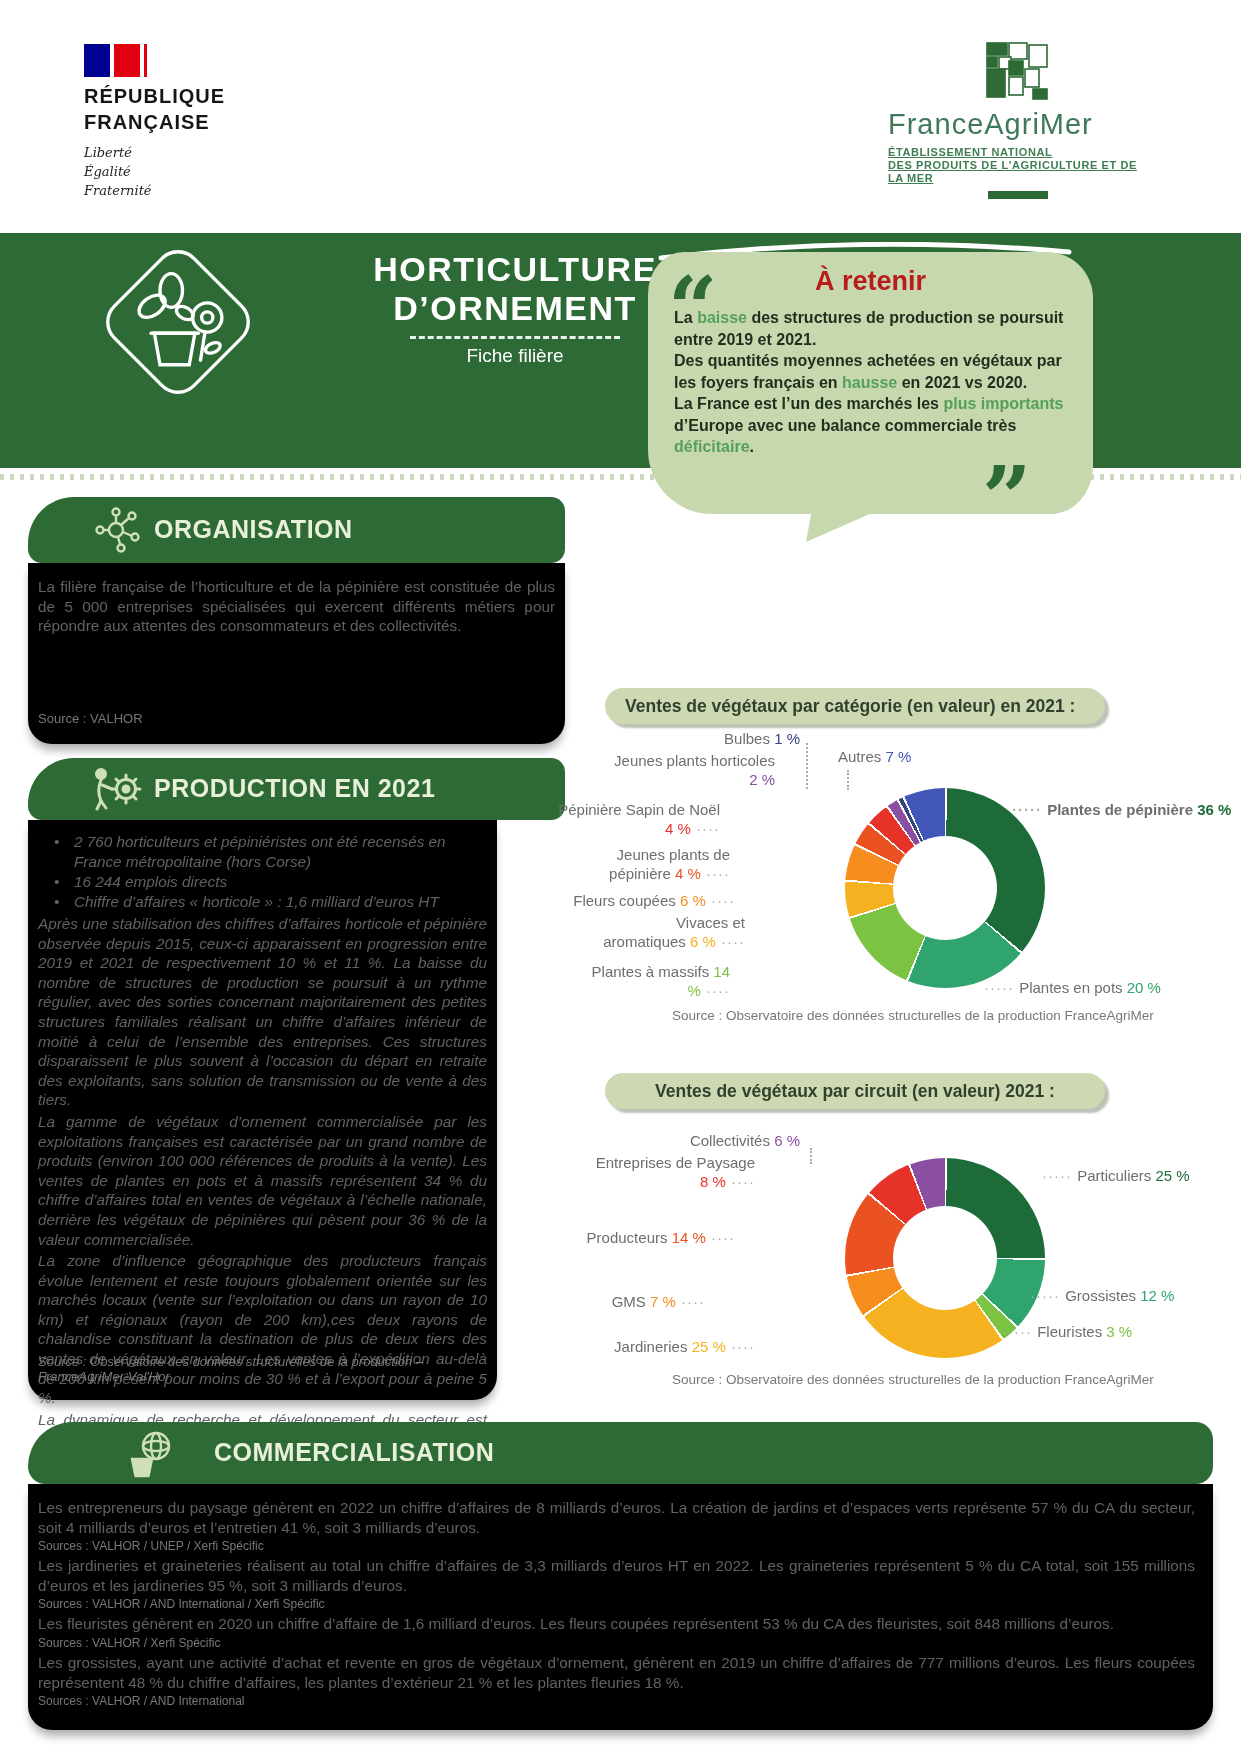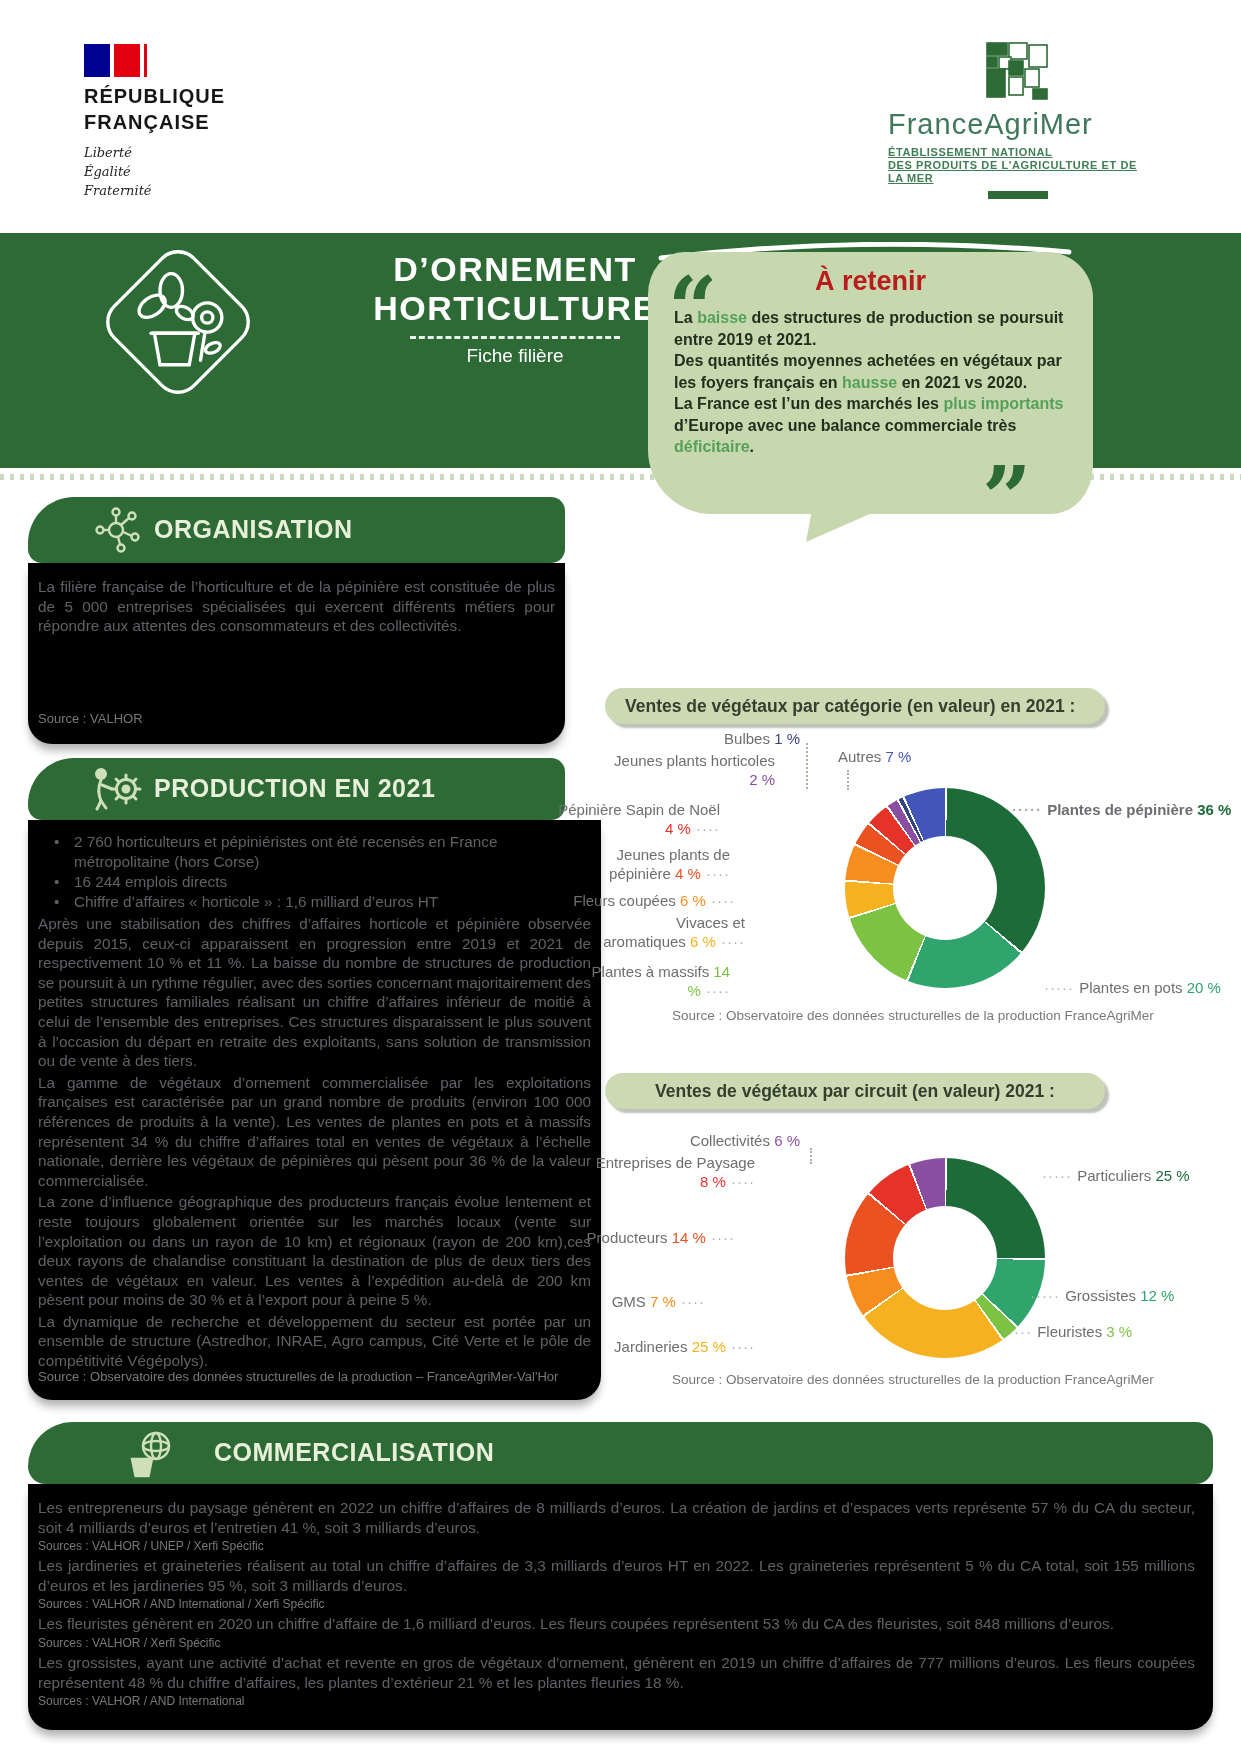--- a/index.html
+++ b/index.html
@@ -58,21 +58,21 @@
 
   .org-header{left:28px;top:497px;width:537px;height:66px;}
   .org-icon{position:absolute;left:66px;top:9px;}
   .org-title{left:126px;top:18px;}
   .org-card{left:28px;top:563px;width:537px;height:181px;padding:14px 10px 0 10px;}
   .org-src{position:absolute;left:10px;bottom:18px;}
 
   .prod-header{left:28px;top:758px;width:537px;height:62px;}
   .prod-icon{position:absolute;left:62px;top:5px;}
   .prod-title{left:126px;top:16px;}
-  .prod-card{left:28px;top:820px;width:573px;height:580px;padding:12px 10px 0 10px;}
+  .prod-card{left:28px;top:820px;width:469px;height:580px;padding:12px 10px 0 10px;font-style:italic;}
   .bullets{margin:0 0 2px 0;}
   .bullet{position:relative;padding-left:36px;font-size:15.3px;line-height:20px;color:#5f6165;}
   .bullet::before{content:"•";position:absolute;left:16px;color:#5f6165;}
   .prod-src{position:absolute;left:10px;bottom:16px;}
 
   .comm-header{left:28px;top:1422px;width:1185px;height:62px;border-radius:46px 18px 18px 18px;}
   .comm-icon{position:absolute;left:96px;top:6px;}
   .comm-title{left:186px;top:16px;}
   .comm-card{left:28px;top:1484px;width:1185px;height:246px;padding:14px 18px 0 10px;}
   .comm-card .src{display:block;margin:1px 0 3px 0;font-size:12px;}
@@ -156,22 +156,22 @@
       <ellipse cx="74" cy="52" rx="10" ry="15"></ellipse>
       <ellipse cx="86" cy="72" rx="8" ry="5" transform="rotate(30 86 72)"></ellipse>
       <circle cx="106" cy="76" r="13"></circle>
       <circle cx="106" cy="76" r="5"></circle>
       <line x1="104" y1="89" x2="100" y2="114"></line>
       <ellipse cx="111" cy="103" rx="7" ry="4" transform="rotate(-25 111 103)"></ellipse>
     </g>
   </svg>
 
   <div class="band-title">
+    <div class="t">HORTICULTURE</div>
     <div class="t">D’ORNEMENT</div>
-    <div class="t">HORTICULTURE</div>
     <div class="band-dashes"></div>
     <div class="band-sub">Fiche filière</div>
   </div>
 
   <svg class="arc-line" width="420" height="22" viewBox="0 0 420 22">
     <path d="M6 16 Q 210 -8 414 10" stroke="#ffffff" stroke-width="5" fill="none" stroke-linecap="round"></path>
   </svg>
   <div class="bubble-tail"></div>
   <div class="bubble">
     <div class="bubble-title">À retenir</div>
@@ -258,21 +258,21 @@
   <div class="lbl ra dots-after" style="right:511px;top:845px;width:175px;">
     <span>Jeunes plants de pépinière</span> <span style="color: rgb(234, 82, 34);">4 %</span></div>
   <div class="lbl ra dots-after" style="right:506px;top:891px;">
     <span>Fleurs coupées</span> <span style="color: rgb(246, 141, 30);">6 %</span></div>
   <div class="lbl ra dots-after" style="right:496px;top:913px;width:150px;">
     <span>Vivaces et aromatiques</span> <span style="color: rgb(245, 177, 32);">6 %</span></div>
   <div class="lbl ra dots-after" style="right:511px;top:962px;width:145px;">
     <span>Plantes à massifs</span> <span style="color: rgb(124, 194, 67);">14 %</span></div>
   <div class="lbl dots-before" style="left:1012px;top:800px;font-weight:bold;">
     <span>Plantes de pépinière</span> <span style="color: rgb(29, 107, 56);">36 %</span></div>
-  <div class="lbl dots-before" style="left:1044px;top:978px;">
+  <div class="lbl dots-before" style="left:984px;top:978px;">
     <span>Plantes en pots</span> <span style="color: rgb(47, 164, 109);">20 %</span></div>
   <div class="vdot" style="left:806px;top:743px;height:46px;"></div>
   <div class="vdot" style="left:847px;top:770px;height:20px;"></div>
   <div class="chart-src csrc1">Source : Observatoire des données structurelles de la production FranceAgriMer</div>
 
   <div class="pill pill2">Ventes de végétaux par circuit (en valeur) 2021 :</div>
   <div class="donut donut2" style="background: conic-gradient(rgb(255, 255, 255) 0%, rgb(255, 255, 255) 0.35%, rgb(29, 107, 56) 0.35%, rgb(29, 107, 56) 25%, rgb(255, 255, 255) 25%, rgb(255, 255, 255) 25.35%, rgb(47, 164, 109) 25.35%, rgb(47, 164, 109) 37%, rgb(255, 255, 255) 37%, rgb(255, 255, 255) 37.35%, rgb(124, 194, 67) 37.35%, rgb(124, 194, 67) 40%, rgb(255, 255, 255) 40%, rgb(255, 255, 255) 40.35%, rgb(245, 177, 32) 40.35%, rgb(245, 177, 32) 65%, rgb(255, 255, 255) 65%, rgb(255, 255, 255) 65.35%, rgb(246, 141, 30) 65.35%, rgb(246, 141, 30) 72%, rgb(255, 255, 255) 72%, rgb(255, 255, 255) 72.35%, rgb(234, 82, 34) 72.35%, rgb(234, 82, 34) 86%, rgb(255, 255, 255) 86%, rgb(255, 255, 255) 86.35%, rgb(229, 51, 42) 86.35%, rgb(229, 51, 42) 94%, rgb(255, 255, 255) 94%, rgb(255, 255, 255) 94.35%, rgb(138, 79, 160) 94.35%, rgb(138, 79, 160) 100%);"></div>
 
   <div class="lbl ra" style="right:441px;top:1131px;">
     <span>Collectivités</span> <span style="color: rgb(138, 79, 160);">6 %</span></div>

